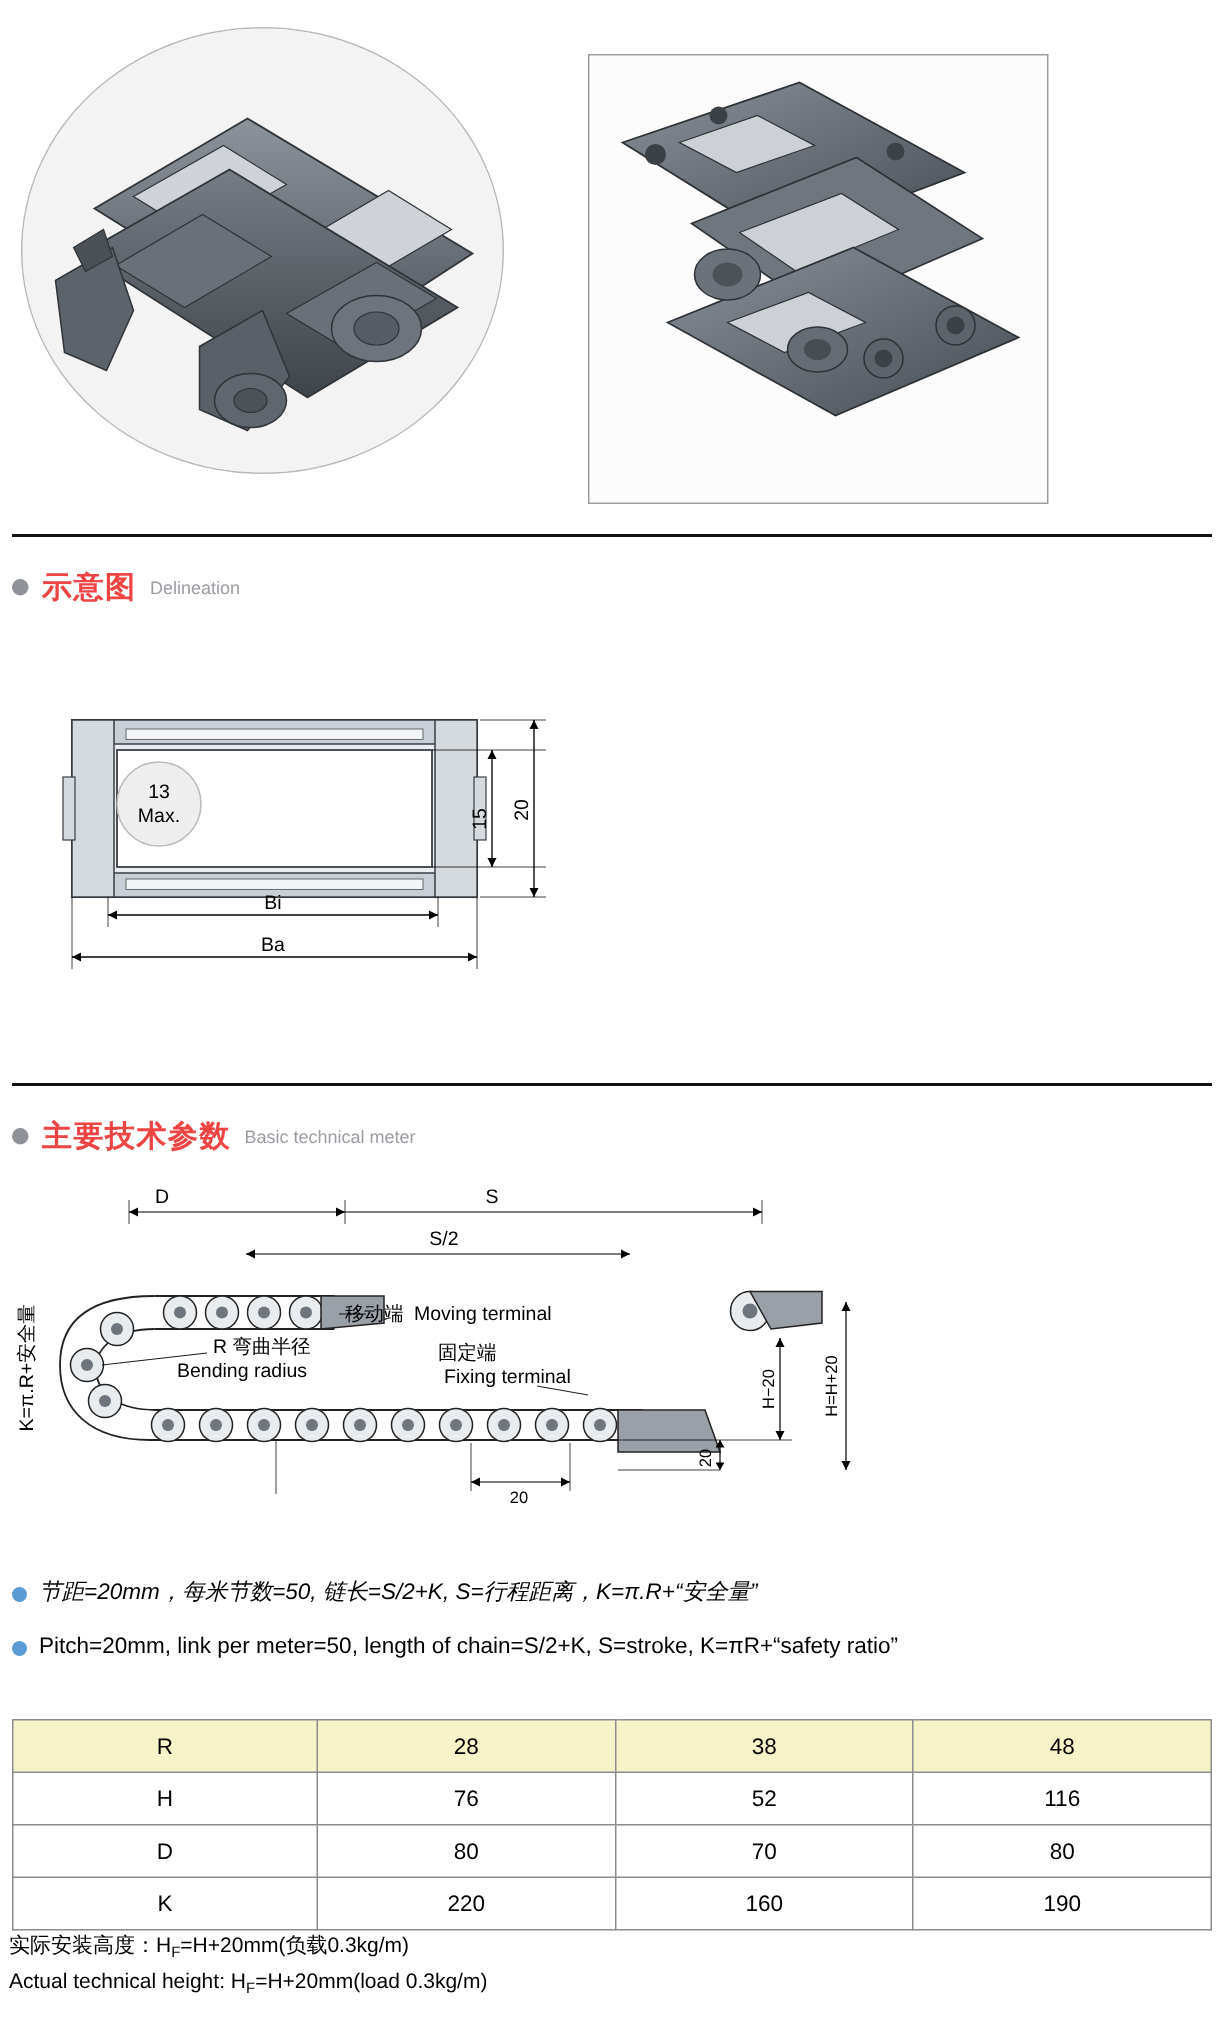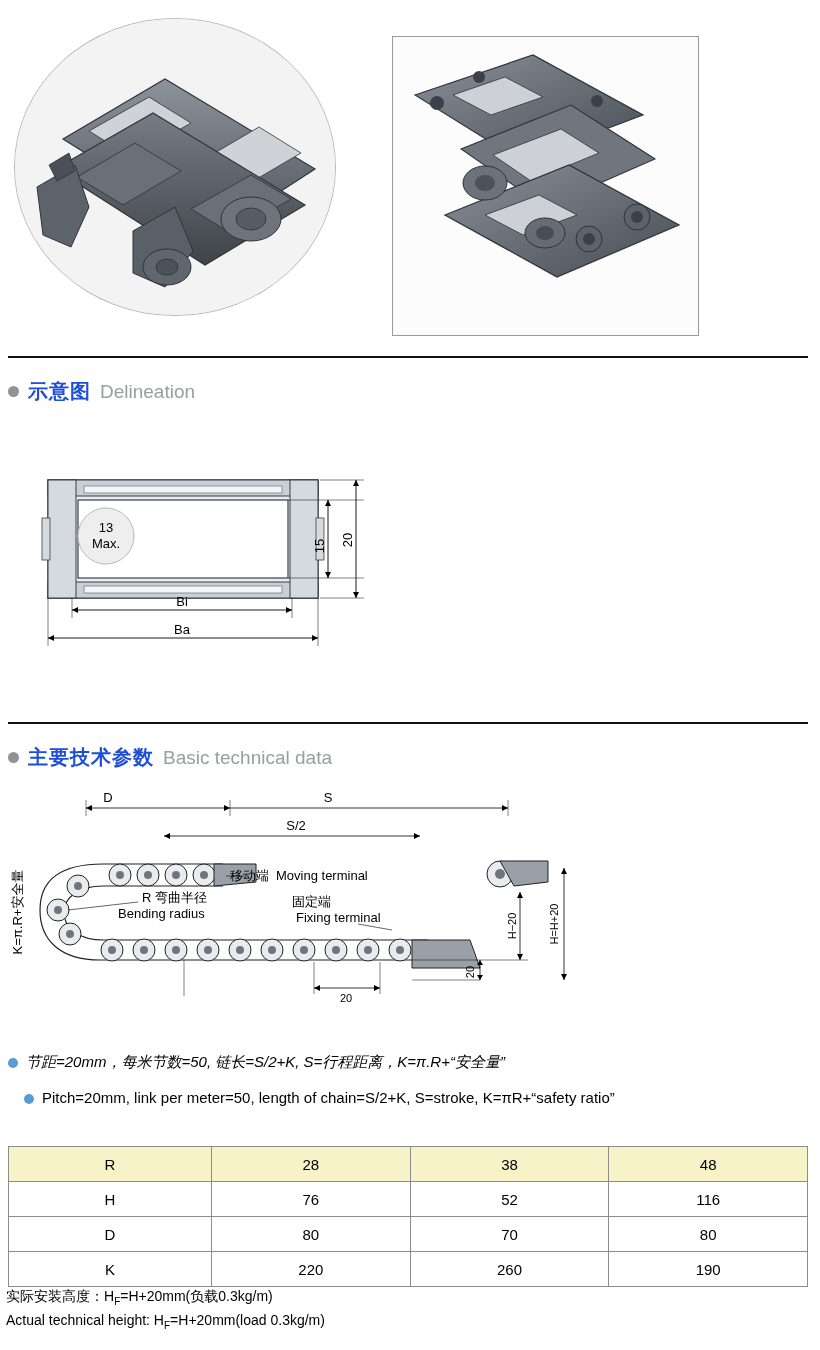--- a/index.html
+++ b/index.html
@@ -23,22 +23,22 @@
   }
   .photo-box{
     position:absolute;left:392px;top:36px;width:305px;height:298px;
     border:1px solid #9b9b9b;background:#fbfbfb;overflow:hidden;
   }
 
   
   .rule{position:absolute;left:8px;width:800px;height:2px;background:#111;}
   .sec-head{position:absolute;display:flex;align-items:center;gap:9px;}
   .bullet{width:11px;height:11px;border-radius:50%;background:#8f9296;display:inline-block;}
-  .sec-cn{color:#1d4ed8;font-size:20px;font-weight:bold;letter-spacing:1px;}
-  .sec-en{color:#9a9da1;font-size:19px;}
+  .sec-cn{color:#ef4444;font-size:20px;font-weight:bold;letter-spacing:1px;}
+  .sec-en{color:#9a9da1;font-size:12px;}
 
   
   .draw1{position:absolute;left:0;top:470px;width:400px;height:220px;padding-left:38px;}
 
   
   .draw2{position:absolute;left:0;top:780px;width:620px;height:260px;}
 
   
   .note{position:absolute;display:flex;align-items:flex-start;gap:8px;}
   .note .bullet{margin-top:6px;width:10px;height:10px;background:#5b9bd5;flex:none;}
@@ -189,21 +189,21 @@
       <text class="lbl" x="144" y="164" text-anchor="middle">Ba</text>
       <line x1="10" y1="128" x2="10" y2="176" stroke="#000" stroke-width="0.5"></line>
       <line x1="280" y1="128" x2="280" y2="176" stroke="#000" stroke-width="0.5"></line>
     </svg>
   </div>
 
   <div class="rule" style="top:722px;"></div>
   <div class="sec-head" style="left:8px;top:744px;">
     <span class="bullet"></span>
     <span class="sec-cn">主要技术参数</span>
-    <span class="sec-en">Basic technical data</span>
+    <span class="sec-en">Basic technical meter</span>
   </div>
 
   <div class="draw2" style="top:782px;left:8px;width:600px;height:260px;">
     <svg width="600" height="260" viewBox="0 0 600 260">
 
       <line x1="78" y1="26" x2="222" y2="26" stroke="#000" stroke-width="0.8"></line>
       <path d="M78,26 l6,-3 l0,6 z" fill="#000"></path>
         <path d="M222,26 l-6,-3 l0,6 z" fill="#000"></path>
       <text class="lbl" x="100" y="20" text-anchor="middle">D</text>
       <line x1="78" y1="18" x2="78" y2="34" stroke="#000" stroke-width="0.5"></line>
@@ -320,21 +320,21 @@
       <line x1="372" y1="180" x2="372" y2="212" stroke="#000" stroke-width="0.5"></line>
 
       <line x1="176" y1="178" x2="176" y2="214" stroke="#000" stroke-width="0.5"></line>
     </svg>
   </div>
 
   <div class="note" style="left:8px;top:1052px;width:790px;font-style:italic;">
     <span class="bullet"></span>
     <span class="note-txt">节距=20mm，每米节数=50, 链长=S/2+K, S=行程距离，K=π.R+“安全量”</span>
   </div>
-  <div class="note" style="left:24px;top:1088px;width:790px;">
+  <div class="note" style="left:8px;top:1088px;width:790px;">
     <span class="bullet"></span>
     <span class="note-txt">Pitch=20mm, link per meter=50, length of chain=S/2+K, S=stroke, K=πR+“safety ratio”</span>
   </div>
 
   <table class="spec">
     <tbody>
       <tr class="head">
         <td class="rowlabel">R</td>
         <td>28</td>
         <td>38</td>
@@ -348,21 +348,21 @@
       </tr>
       <tr>
         <td class="rowlabel">D</td>
         <td>80</td>
         <td>70</td>
         <td>80</td>
       </tr>
       <tr>
         <td class="rowlabel">K</td>
         <td>220</td>
-        <td>260</td>
+        <td>160</td>
         <td>190</td>
       </tr>
     </tbody>
   </table>
 
   <div class="footnote" style="top:1286px;">
     <span>实际安装高度：H</span><span class="sub">F</span><span>=H+20mm(负载0.3kg/m)</span>
   </div>
   <div class="footnote" style="top:1310px;">
     <span>Actual technical height: H</span><span class="sub">F</span><span>=H+20mm(load 0.3kg/m)</span>

